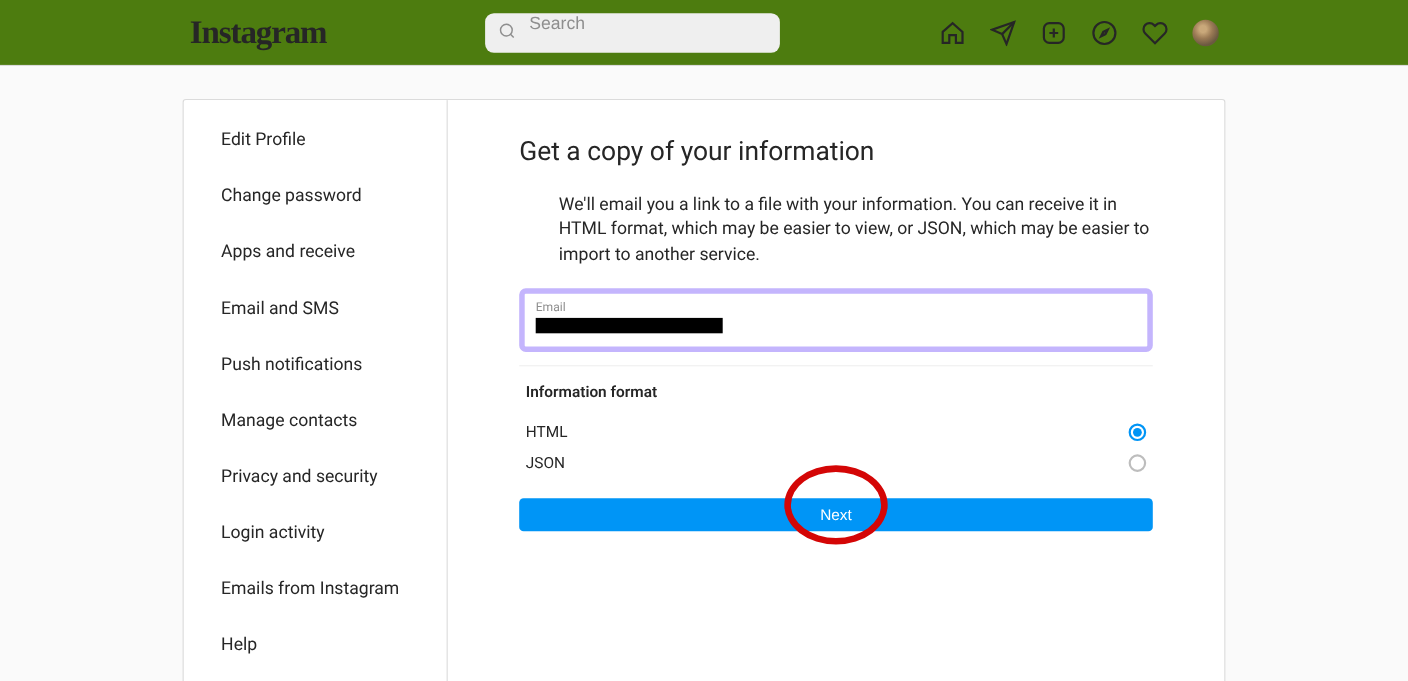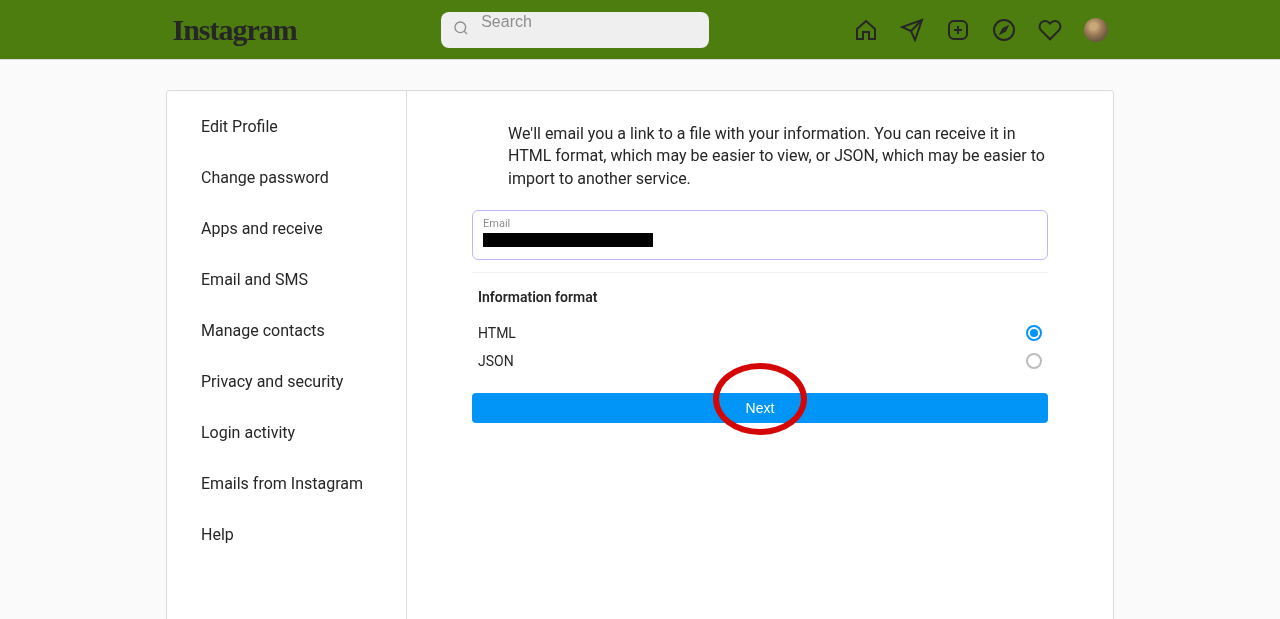--- a/index.html
+++ b/index.html
@@ -17,21 +17,21 @@
     .avatar { width: 24px; height: 24px; border-radius: 50%; background: radial-gradient(circle at 40% 35%, #c9a87a 15%, #9c7b56 40%, #6b5940 70%); cursor: pointer; }
 
     .page { max-width: 948px; margin: 30px auto 0; background: #fff; border: 1px solid #dbdbdb; display: flex; min-height: 540px; border-radius: 3px; }
     .sidebar { width: 240px; border-right: 1px solid #dbdbdb; padding-top: 10px; }
     .sidebar-item { padding: 16px 16px 16px 32px; font-size: 16px; cursor: pointer; border-left: 2px solid transparent; }
 
     .content { flex: 1; padding: 32px 65px 32px 65px; }
     .page-title { font-size: 24px; font-weight: 400; margin-bottom: 24px; color: #262626; }
     .page-desc { font-size: 16px; line-height: 1.4; margin-bottom: 20px; margin-left: 36px; }
 
-    .email-field { border: 1px solid #c4b5fd; border-radius: 6px; padding: 6px 10px 8px 10px; margin-bottom: 12px; }
+    .email-field { border: 5px solid #c4b5fd; border-radius: 6px; padding: 6px 10px 8px 10px; margin-bottom: 12px; }
     .email-label { font-size: 11px; color: #8e8e8e; display: block; }
     .email-value { display: inline-block; background: #000; color: #000; height: 14px; width: 170px; margin-top: 3px; }
 
     hr.divider { border: none; border-top: 1px solid #efefef; margin: 12px 0 16px 0; }
 
     .section-label { font-size: 14px; font-weight: 600; margin: 0 0 14px 6px; }
     .radio-row { display: flex; align-items: center; justify-content: space-between; padding: 6px 6px; font-size: 14px; }
     .radio-outer { width: 16px; height: 16px; border-radius: 50%; display: flex; align-items: center; justify-content: center; cursor: pointer; }
     .radio-outer.checked { border: 2px solid #0095f6; }
     .radio-outer.checked .radio-inner { width: 8px; height: 8px; border-radius: 50%; background: #0095f6; }
@@ -93,28 +93,30 @@
     </div>
   </div>
 </div>
 
 <div class="page">
   <div class="sidebar">
     <div class="sidebar-item">Edit Profile</div>
     <div class="sidebar-item">Change password</div>
     <div class="sidebar-item">Apps and receive</div>
     <div class="sidebar-item">Email and SMS</div>
+    <div class="sidebar-item">Push notifications</div>
     <div class="sidebar-item">Manage contacts</div>
     <div class="sidebar-item">Privacy and security</div>
     <div class="sidebar-item">Login activity</div>
     <div class="sidebar-item">Emails from Instagram</div>
     <div class="sidebar-item">Help</div>
   </div>
 
   <div class="content">
+    <h1 class="page-title">Get a copy of your information</h1>
     <p class="page-desc">We'll email you a link to a file with your information. You can receive it in HTML format, which may be easier to view, or JSON, which may be easier to import to another service.</p>
 
     <div class="email-field">
       <span class="email-label">Email</span>
       <span class="email-value"></span>
     </div>
 
     <hr class="divider">
 
     <div class="section-label">Information format</div>

